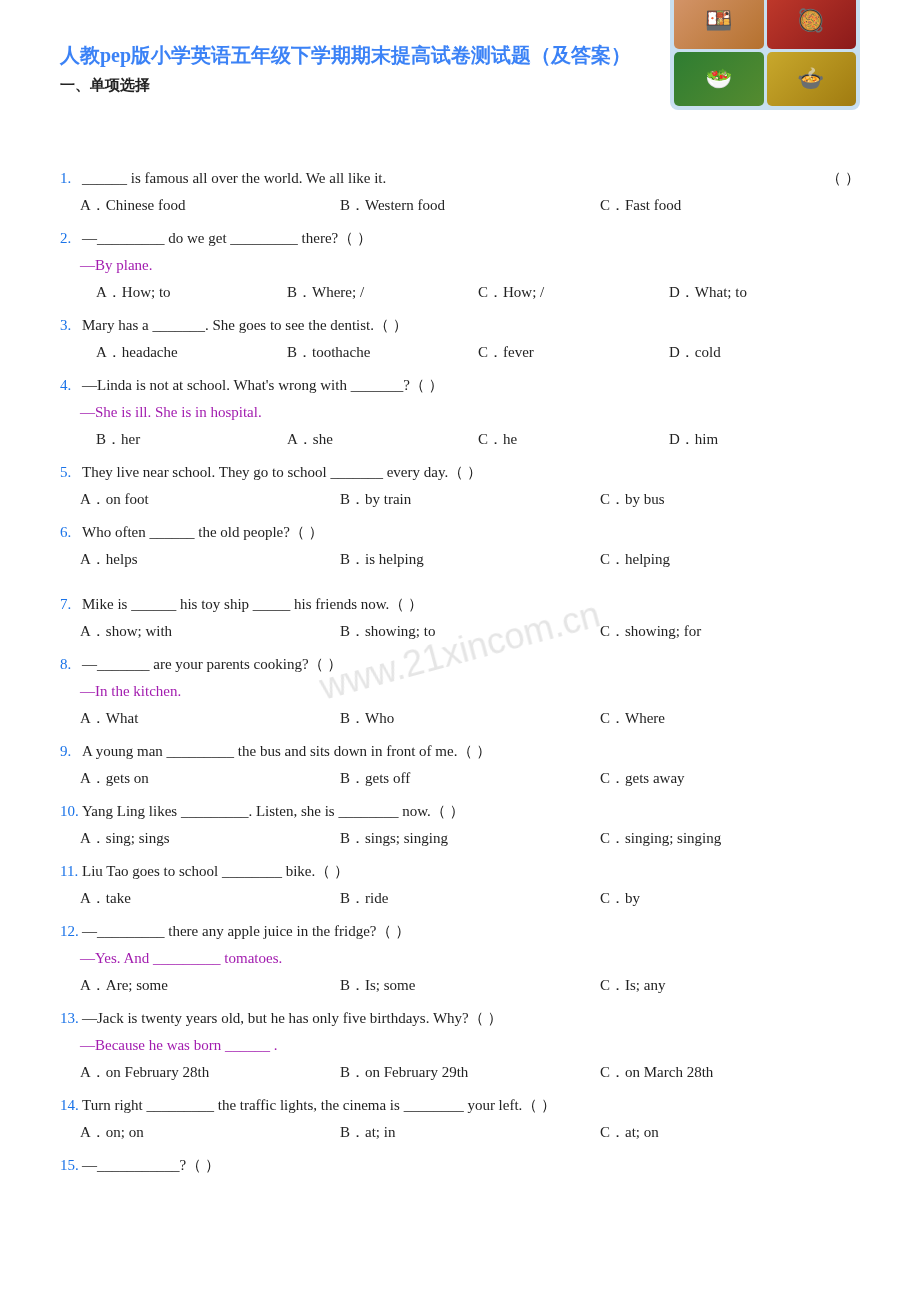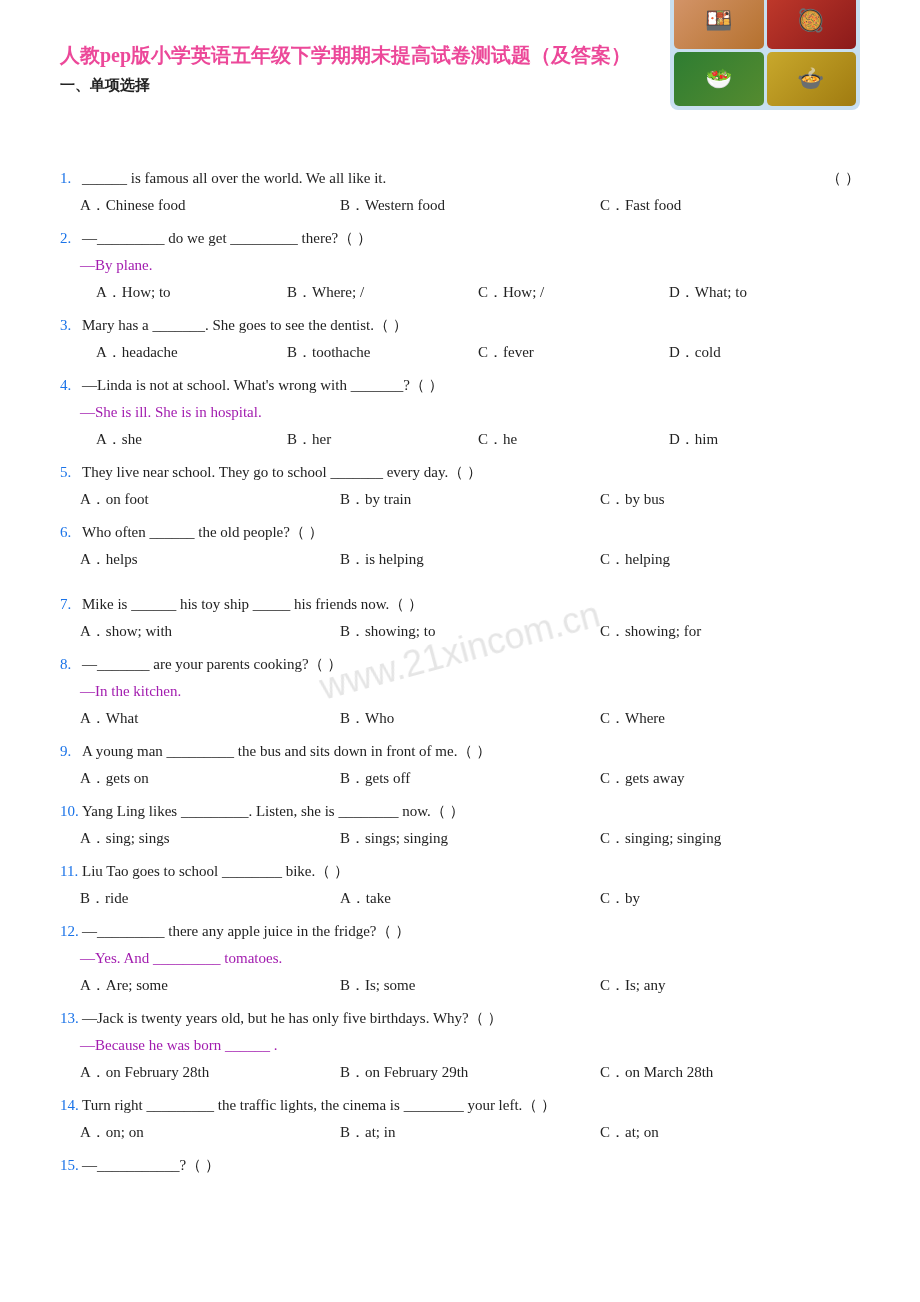--- a/index.html
+++ b/index.html
@@ -8,21 +8,21 @@
       font-family: "SimSun", "宋体", serif;
       font-size: 15px;
       color: #222;
       padding: 40px 60px;
       width: 920px;
       min-height: 1302px;
     }
     .title {
       font-size: 20px;
       font-weight: bold;
-      color: #ec4899;
+      color: #3b82f6;
       margin-bottom: 6px;
       line-height: 1.5;
     }
     .section-heading {
       font-size: 15px;
       font-weight: bold;
       margin-bottom: 10px;
     }
     .header-area {
       position: relative;
@@ -148,22 +148,22 @@
     </div>
   </div>
 
   <div class="question-block">
     <div style="display:flex; align-items:baseline;">
       <span class="q-num-col">4.</span>
       <span style="flex:1;">—Linda is not at school. What's wrong with _______?（ ）</span>
     </div>
     <div class="sub-text">—She is ill. She is in hospital.</div>
     <div class="options-4col">
+      <span class="option">B．her</span>
       <span class="option">A．she</span>
-      <span class="option">B．her</span>
       <span class="option">C．he</span>
       <span class="option">D．him</span>
     </div>
   </div>
 
   <div class="question-block">
     <div style="display:flex; align-items:baseline;">
       <span class="q-num-col">5.</span>
       <span style="flex:1;">They live near school. They go to school _______ every day.（ ）</span>
     </div>
@@ -234,22 +234,22 @@
       <span class="option">C．singing; singing</span>
     </div>
   </div>
 
   <div class="question-block">
     <div style="display:flex; align-items:baseline;">
       <span class="q-num-col">11.</span>
       <span style="flex:1;">Liu Tao goes to school ________ bike.（ ）</span>
     </div>
     <div class="options-3col">
+      <span class="option">A．take</span>
       <span class="option">B．ride</span>
-      <span class="option">A．take</span>
       <span class="option">C．by</span>
     </div>
   </div>
 
   <div class="question-block">
     <div style="display:flex; align-items:flex-end;">
       <span class="q-num-col">12.</span>
       <span style="flex:1;">—_________ there any apple juice in the fridge?（   ）</span>
     </div>
     <div class="sub-text">—Yes. And _________ tomatoes.</div>

